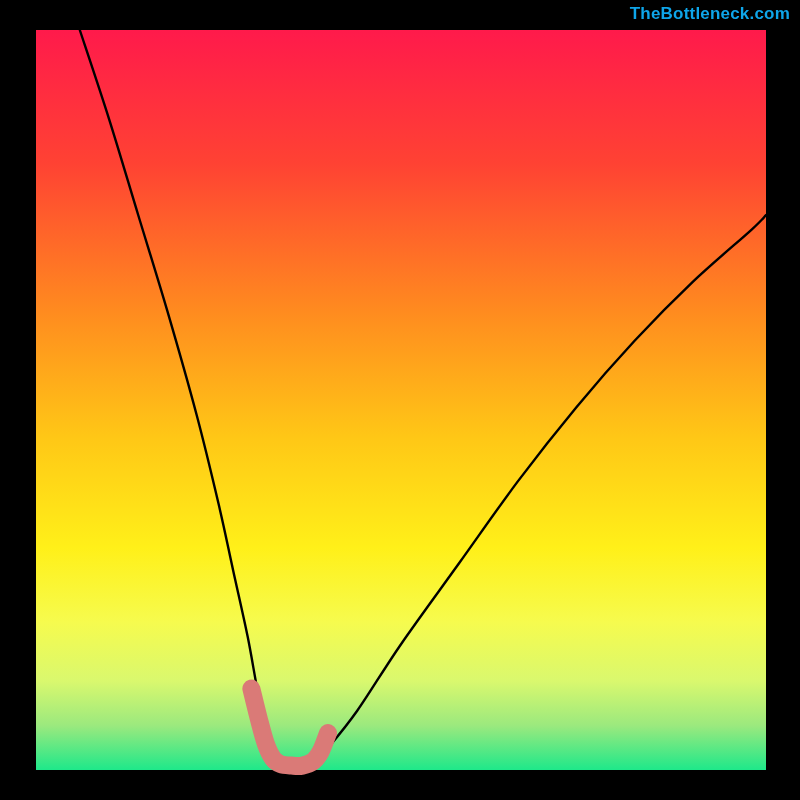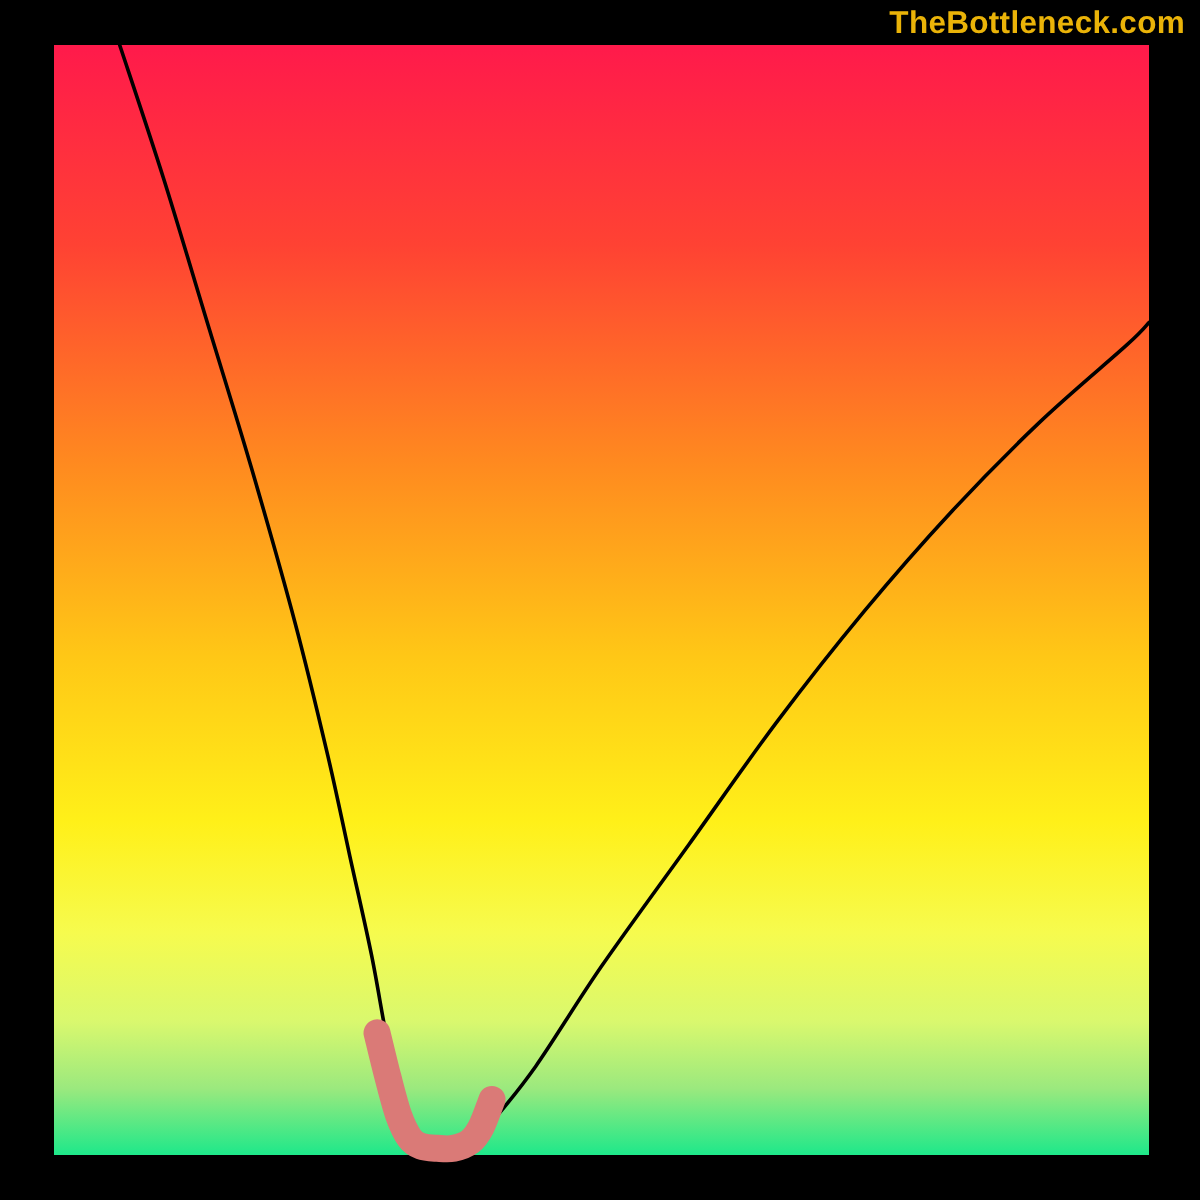--- a/index.html
+++ b/index.html
@@ -14,22 +14,22 @@
   .frame {
     position: relative;
     width: 800px;
     height: 800px;
     background: #000;
   }
   .watermark {
     position: absolute;
     top: 4px;
     right: 10px;
-    color: #eab308;
-    font-size: 21px;
+    color: #0ea5e9;
+    font-size: 17px;
     font-weight: 600;
     letter-spacing: 0.2px;
     user-select: none;
   }
   svg {
     display: block;
   }
 </style>
 </head>
 <body>

